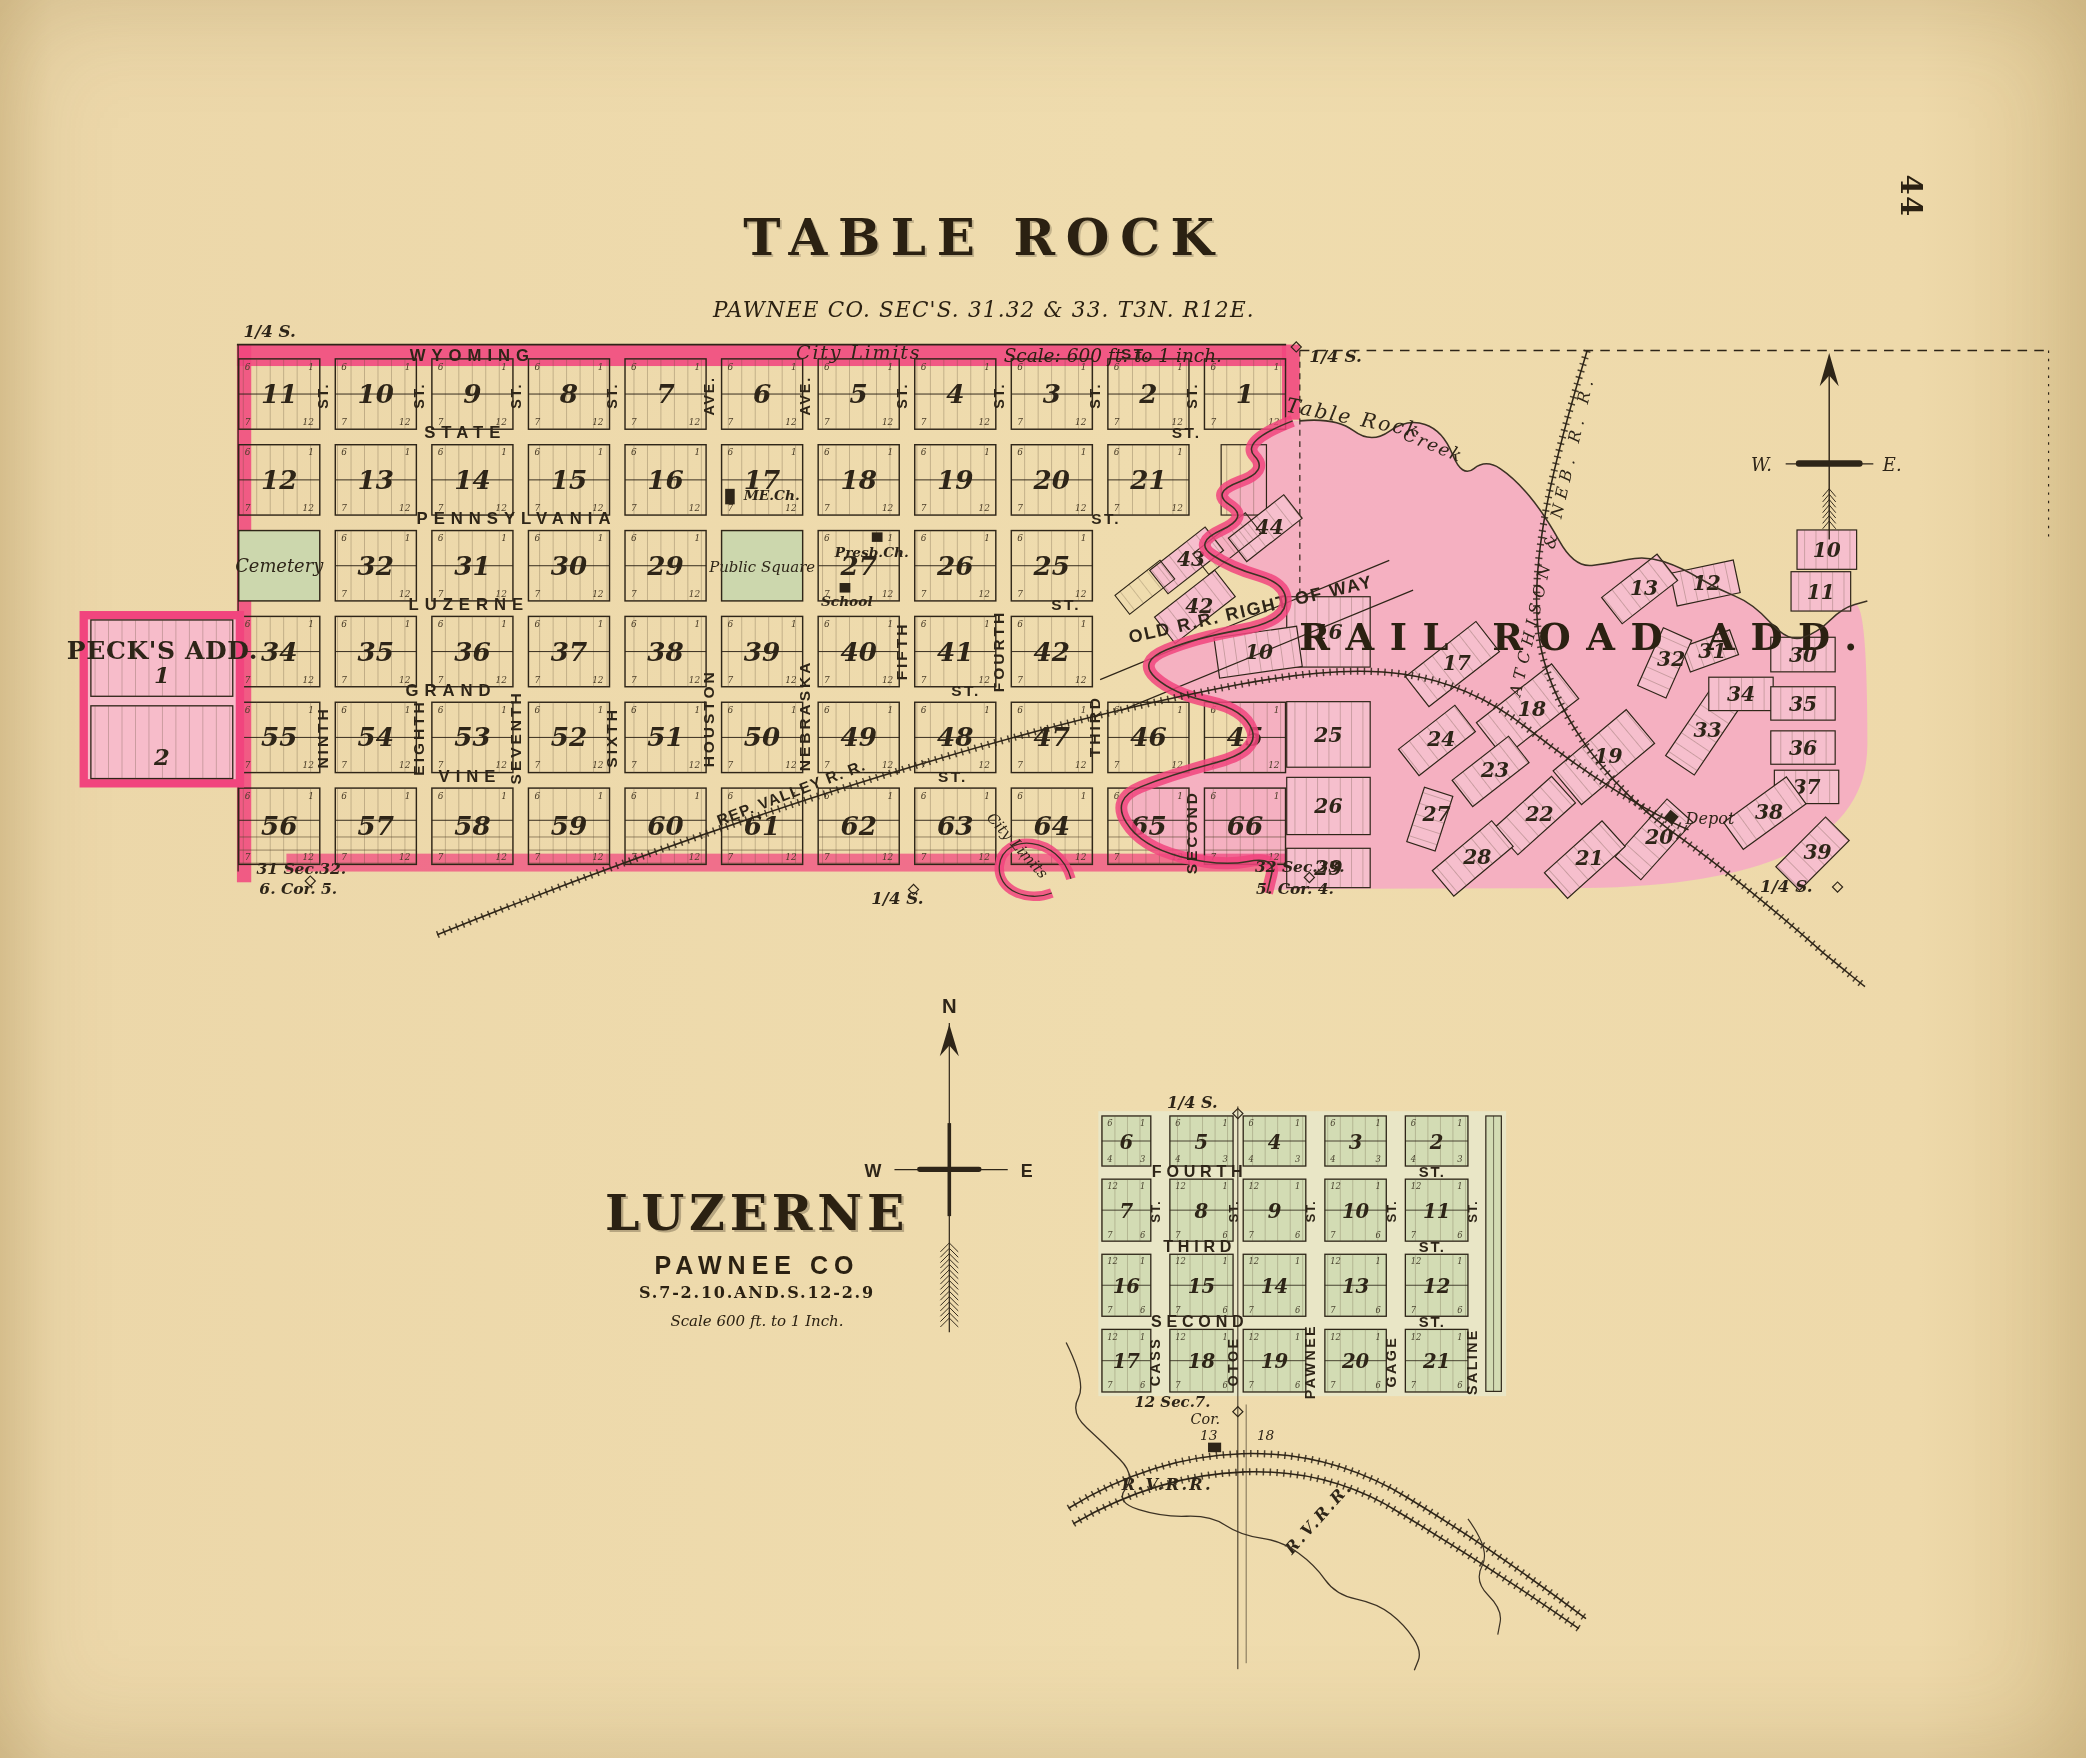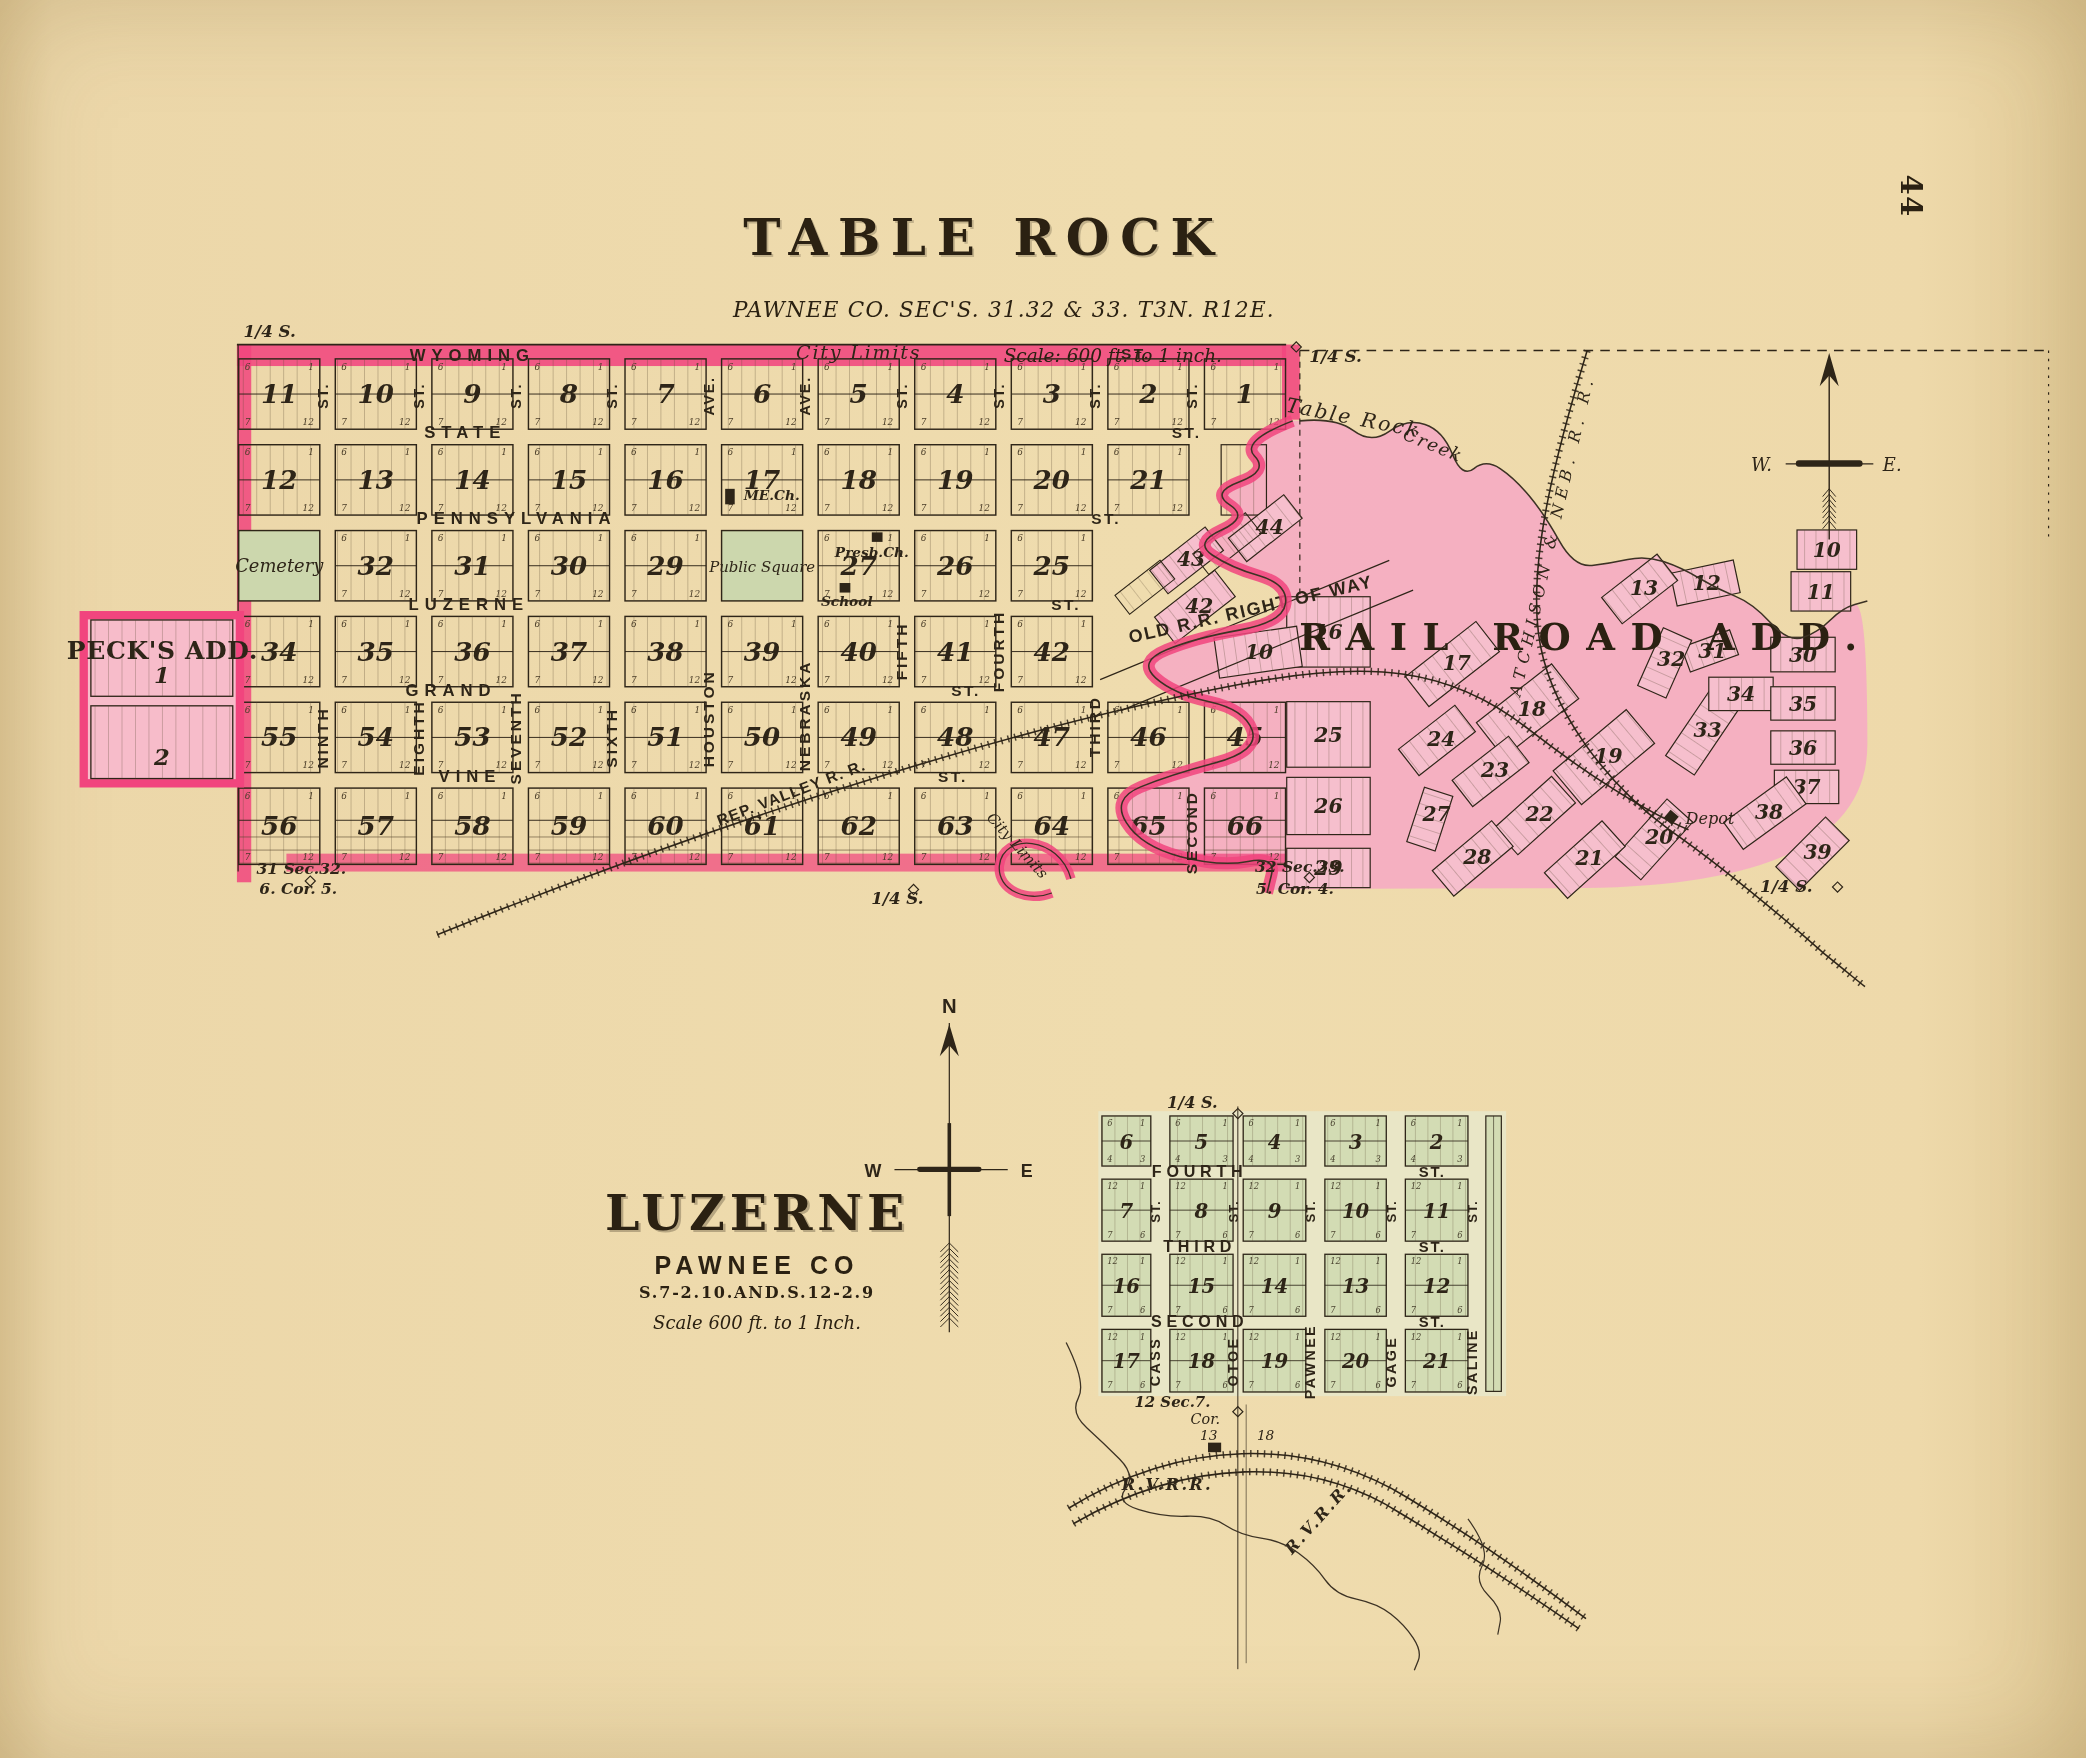--- a/index.html
+++ b/index.html
@@ -6,28 +6,28 @@
   body{
     width:2087px;height:1758px;position:relative;overflow:hidden;
     background:linear-gradient(90deg,#e3cc9b 0%,#ecd7a9 2.5%,#efdcae 55%,#eed9aa 92%,#e2cb98 100%);
     font-family:"DejaVu Serif", serif;color:#2e2518;
   }
   #vignette{position:absolute;inset:0;pointer-events:none;
     box-shadow:inset 0 0 107px rgba(120,90,40,.25);}
   .ttl{position:absolute;text-align:center;color:#2b2112;}
   #tr-title{left:686px;top:208px;width:596px;font-size:50px;font-weight:bold;
     letter-spacing:10.7px;text-shadow:1.8px 1.8px 0 rgba(43,33,18,.22);}
-  #tr-sub{left:676px;top:297px;width:656px;font-size:21.5px;font-style:italic;letter-spacing:1.2px;}
+  #tr-sub{left:656px;top:297px;width:656px;font-size:21.5px;font-style:italic;letter-spacing:1.2px;}
   #tr-scale{left:745px;top:345px;width:477px;font-size:18.5px;font-style:italic;text-align:right;}
   #bu-title{left:584px;top:1184px;width:346px;font-size:49px;font-weight:bold;letter-spacing:4.8px;
     text-shadow:2.4px 2.4px 0 rgba(43,33,18,.28);}
   #bu-sub{left:608px;top:1251px;width:298px;font-size:25px;font-weight:bold;
     font-family:"Liberation Sans",sans-serif;letter-spacing:6px;}
   #bu-sections{left:596px;top:1283px;width:322px;font-size:16px;font-weight:bold;letter-spacing:1.8px;}
-  #bu-scale{left:596px;top:1312px;width:322px;font-size:18px;font-style:italic;}
+  #bu-scale{left:596px;top:1312px;width:322px;font-size:15px;font-style:italic;}
   #page-num{left:1887px;top:179px;width:48px;font-size:29px;font-weight:bold;
     transform:rotate(90deg);letter-spacing:1.2px;}
   svg{position:absolute;left:0;top:0;}
 </style>
 </head>
 <body>
 
 <div id="vignette"></div>
 
 <svg id="map" width="2087" height="1758" viewBox="0 0 3500 2949">

